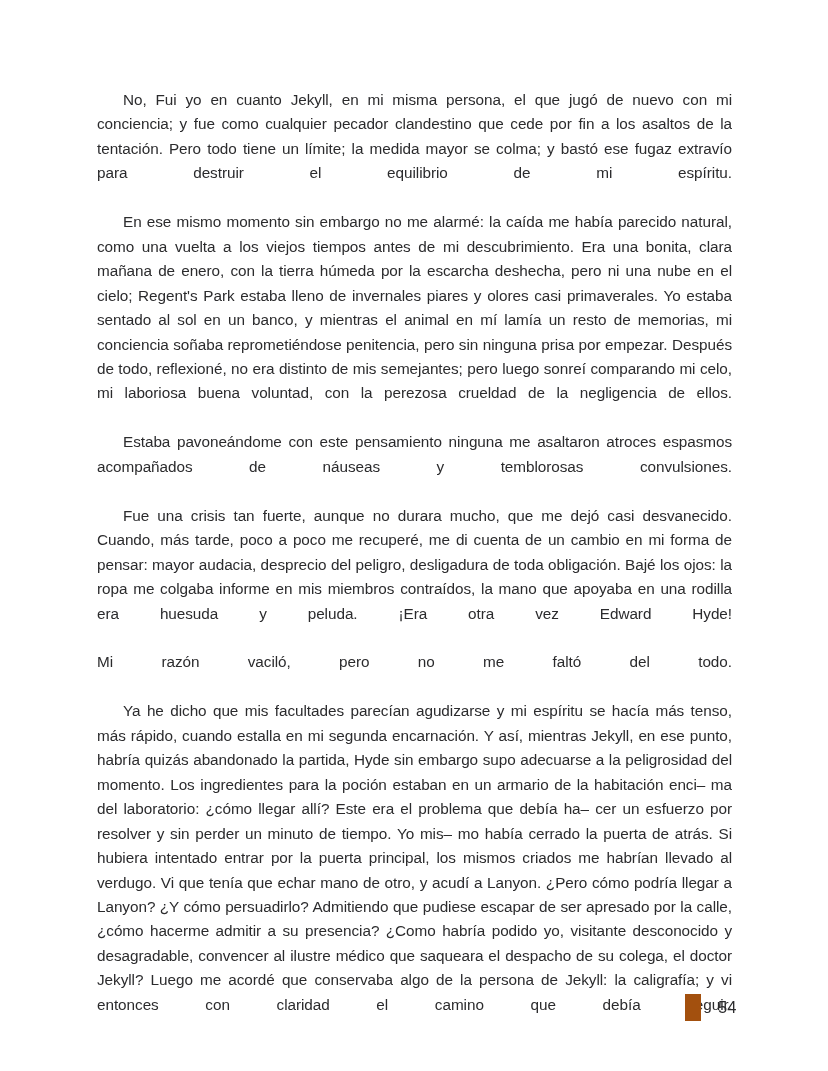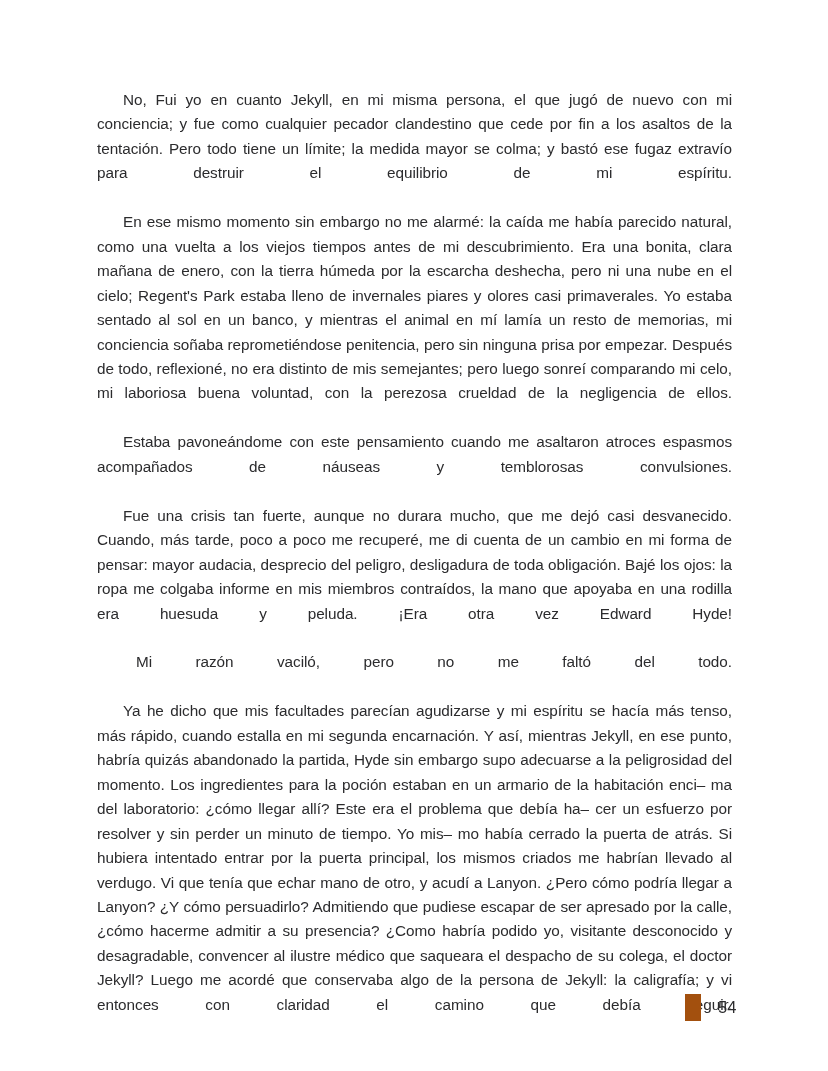--- a/index.html
+++ b/index.html
@@ -36,21 +36,20 @@
     letter-spacing: -0.05px;
     word-spacing: 0px;
     hyphens: none;
     -webkit-hyphens: none;
   }
   .para.indent {
     text-indent: 26px;
   }
   .para.noindent {
     text-indent: 0;
-    margin-left: 39px;
   }
   
   .para:after {
     content: "";
     display: inline-block;
     width: 100%;
   }
   .footer {
     position: absolute;
     left: 6px;
@@ -80,21 +79,21 @@
   }
 </style>
 </head>
 <body>
 
 <div class="page">
 
   <div class="text-column" style="color: rgb(43, 43, 45);">
     <p class="para indent">No, Fui yo en cuanto Jekyll, en mi misma persona, el que jugó de nuevo con mi conciencia; y fue como cualquier pecador clandestino que cede por fin a los asaltos de la tentación. Pero todo tiene un límite; la medida mayor se colma; y bastó ese fugaz extravío para destruir el equilibrio de mi espíritu.</p>
     <p class="para indent">En ese mismo momento sin embargo no me alarmé: la caída me había parecido natural, como una vuelta a los viejos tiempos antes de mi descubrimiento. Era una bonita, clara mañana de enero, con la tierra húmeda por la escarcha deshecha, pero ni una nube en el cielo; Regent's Park estaba lleno de invernales piares y olores casi primaverales. Yo estaba sentado al sol en un banco, y mientras el animal en mí lamía un resto de memorias, mi conciencia soñaba reprometiéndose penitencia, pero sin ninguna prisa por empezar. Después de todo, reflexioné, no era distinto de mis semejantes; pero luego sonreí comparando mi celo, mi laboriosa buena voluntad, con la perezosa crueldad de la negligencia de ellos.</p>
-    <p class="para indent">Estaba pavoneándome con este pensamiento cuando me asaltaron atroces espasmos acompañados de náuseas y temblorosas convulsiones.</p>
+    <p class="para indent">Estaba pavoneándome con este pensamiento ninguna me asaltaron atroces espasmos acompañados de náuseas y temblorosas convulsiones.</p>
     <p class="para indent">Fue una crisis tan fuerte, aunque no durara mucho, que me dejó casi desvanecido. Cuando, más tarde, poco a poco me recuperé, me di cuenta de un cambio en mi forma de pensar: mayor audacia, desprecio del peligro, desligadura de toda obligación. Bajé los ojos: la ropa me colgaba informe en mis miembros contraídos, la mano que apoyaba en una rodilla era huesuda y peluda. ¡Era otra vez Edward Hyde!</p>
     <p class="para noindent">Mi razón vaciló, pero no me faltó del todo.</p>
     <p class="para indent">Ya he dicho que mis facultades parecían agudizarse y mi espíritu se hacía más tenso, más rápido, cuando estalla en mi segunda encarnación. Y así, mientras Jekyll, en ese punto, habría quizás abandonado la partida, Hyde sin embargo supo adecuarse a la peligrosidad del momento. Los ingredientes para la poción estaban en un armario de la habitación enci– ma del laboratorio: ¿cómo llegar allí? Este era el problema que debía ha– cer un esfuerzo por resolver y sin perder un minuto de tiempo. Yo mis– mo había cerrado la puerta de atrás. Si hubiera intentado entrar por la puerta principal, los mismos criados me habrían llevado al verdugo. Vi que tenía que echar mano de otro, y acudí a Lanyon. ¿Pero cómo podría llegar a Lanyon? ¿Y cómo persuadirlo? Admitiendo que pudiese escapar de ser apresado por la calle, ¿cómo hacerme admitir a su presencia? ¿Como habría podido yo, visitante desconocido y desagradable, convencer al ilustre médico que saqueara el despacho de su colega, el doctor Jekyll? Luego me acordé que conservaba algo de la persona de Jekyll: la caligrafía; y vi entonces con claridad el camino que debía seguir.</p>
   </div>
 
   <div class="footer">
     <div class="footer-inner">
       <span class="footer-mark" style="background: rgb(163, 80, 14);"></span>
       <span class="footer-page-number">54</span>
     </div>

